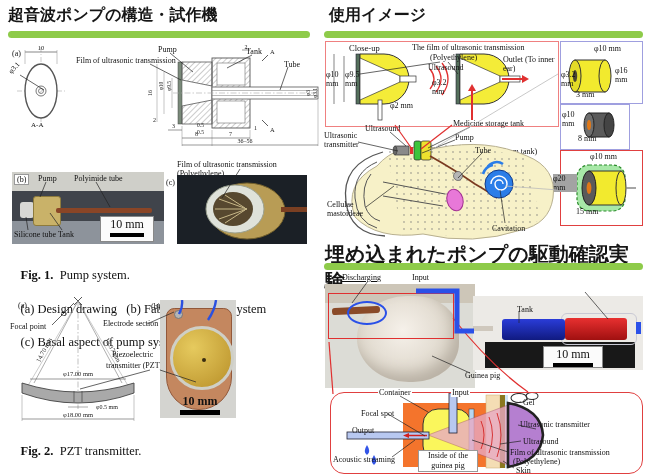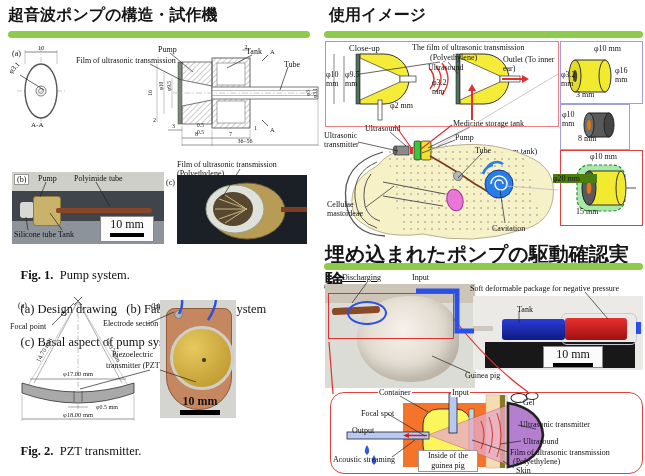--- a/index.html
+++ b/index.html
@@ -244,21 +244,21 @@
     <svg width="78" height="71">
       <rect x="16" y="14" width="48" height="46" rx="12" fill="#a8e8a8" stroke="#2a8a2a" stroke-width="1.2" stroke-dasharray="3 2"></rect>
       <rect x="28" y="20" width="32" height="34" fill="#f2ea2e" stroke="#333"></rect>
       <ellipse cx="60" cy="37" rx="5" ry="17" fill="#f2ea2e" stroke="#333"></ellipse>
       <ellipse cx="28" cy="37" rx="7" ry="17" fill="#5a5a5a" stroke="#222"></ellipse>
       <ellipse cx="28" cy="37" rx="2.4" ry="6" fill="#e07818"></ellipse>
       <line x1="65" y1="37" x2="75" y2="37" stroke="#888" stroke-width="1.5"></line>
     </svg>
   </div>
   <div class="abs lbl8" style="left:590px;top:152px;">φ10 mm</div>
-  <div class="abs lbl8" style="left:553px;top:174px;width:44px;background:#4d7c0f;">φ20 mm</div>
+  <div class="abs lbl8" style="left:553px;top:174px;width:24px;background:#a3a3a3;">φ20 mm</div>
   <div class="abs lbl8" style="left:576px;top:207px;">15 mm</div>
 
   <svg class="abs" style="left:325px;top:122px;" width="233" height="118" viewBox="0 0 233 118">
     <defs>
       <pattern id="bdots" width="7" height="7" patternUnits="userSpaceOnUse">
         <circle cx="2" cy="2" r="0.9" fill="#777"></circle>
       </pattern>
     </defs>
     <path d="M30,95 Q18,62 52,44 Q72,20 112,26 Q162,16 202,34 Q232,46 228,76 Q224,102 196,108 Q148,124 98,112 Q52,118 30,95 Z" fill="#f7f1c8" stroke="#b8b090" stroke-width="1"></path>
     <path d="M62,28 Q120,14 200,36 L216,98 Q150,120 76,110 Z" fill="url(#bdots)" opacity="0.55"></path>
@@ -293,21 +293,20 @@
     <div class="abs" style="left:32px;top:12px;width:102px;height:86px;border-radius:52% 46% 48% 54%;
          background:radial-gradient(circle at 45% 40%,#f6f1ea,#d8d1c4 75%,#c2bab0);box-shadow:inset -6px -8px 14px #b9b1a5;"></div>
     <div class="abs" style="left:7px;top:23px;width:48px;height:7px;background:#8a4a28;border-radius:3px;transform:rotate(-3deg);"></div>
     <div class="abs" style="left:22px;top:17px;width:36px;height:20px;border:2.5px solid #2a50e8;border-radius:50%;"></div>
     <div class="abs" style="left:3px;top:9px;width:124px;height:44px;border:1.5px solid #e03030;"></div>
   </div>
   <div class="abs lbl8" style="left:342px;top:273px;text-decoration:underline;">Discharging</div>
   <div class="abs lbl8" style="left:412px;top:273px;">Input</div>
   <div class="abs lbl8" style="left:465px;top:371px;">Guinea pig</div>
 
-  <div class="abs lbl8" style="left:470px;top:284px;width:172px;">Soft deformable package for negative pressure</div>
   <div class="abs" style="left:473px;top:296px;width:170px;height:74px;background:#eceae6;">
     <div class="abs" style="left:12px;top:46px;width:150px;height:26px;background:#181818;"></div>
     <div class="abs" style="left:0px;top:30px;width:20px;height:5px;background:#cfc8bd;"></div>
     <div class="abs" style="left:88px;top:17px;width:74px;height:30px;border:1.5px solid #c9c9d4;border-radius:6px;"></div>
     <div class="abs" style="left:29px;top:23px;width:63px;height:21px;border-radius:3px;background:linear-gradient(#2a3cd8,#101a80);"></div>
     <div class="abs" style="left:92px;top:22px;width:62px;height:22px;border-radius:3px;background:linear-gradient(#e83030,#a01010);"></div>
     <div class="abs" style="left:163px;top:26px;width:5px;height:12px;background:#2a50e8;"></div>
     <div class="abs lbl8" style="left:44px;top:9px;">Tank</div>
     <div class="abs scalebox" style="left:70px;top:50px;width:58px;height:20px;font-size:12px;">
       <span>10 mm</span>

